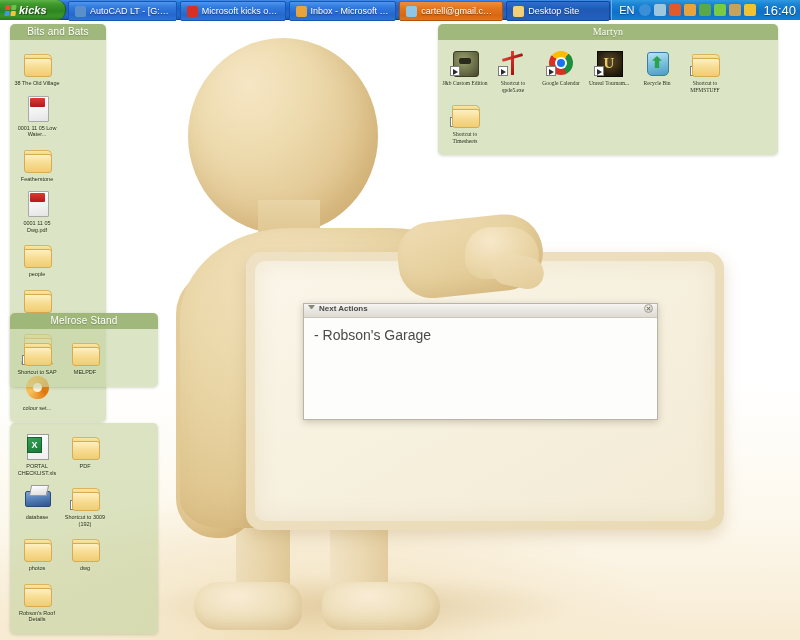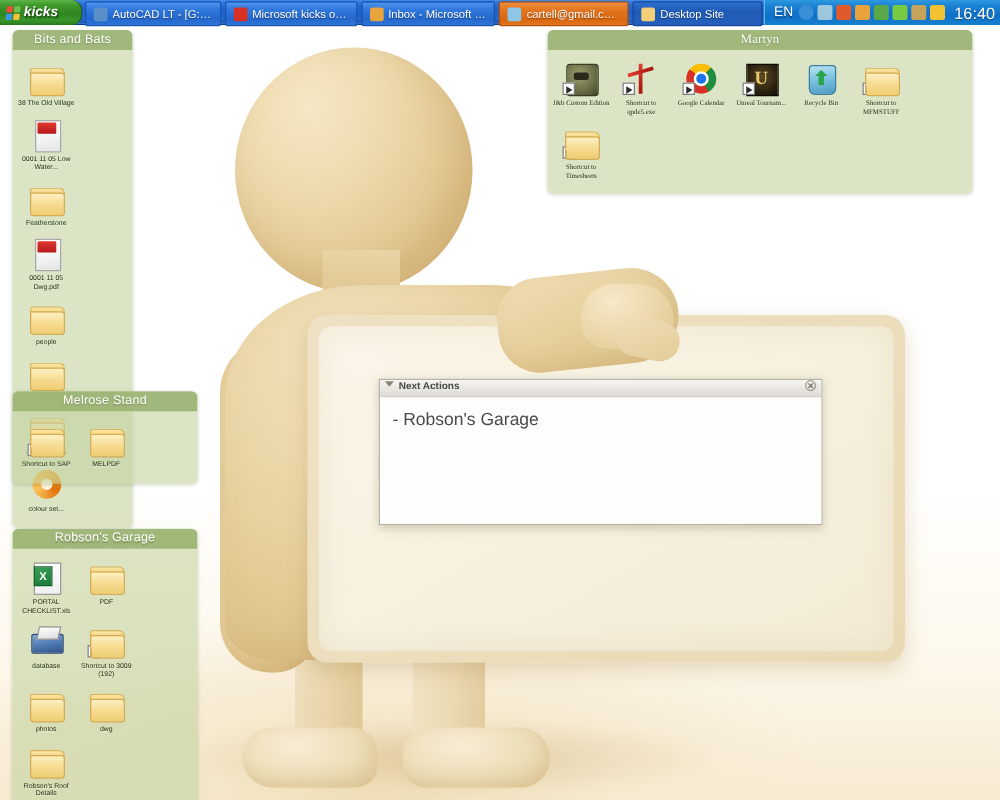--- a/index.html
+++ b/index.html
@@ -417,21 +417,20 @@
           <div class="icon-label">Shortcut to SAP</div>
         </div>
         <div class="icon-cell">
           <div class="icon-glyph ic-folder"></div>
           <div class="icon-label">MELPDF</div>
         </div>
       </div>
   </div>
 
   <div class="fence" id="fence-robsons-garage" style="left:10px; top:423px; width:148px;">
-    <div class="fence-title">Robson's Garage</div>
     <div class="fence-body">
         <div class="icon-cell">
           <div class="icon-glyph ic-xls"></div>
           <div class="icon-label">PORTAL CHECKLIST.xls</div>
         </div>
         <div class="icon-cell">
           <div class="icon-glyph ic-folder"></div>
           <div class="icon-label">PDF</div>
         </div>
         <div class="icon-cell">

